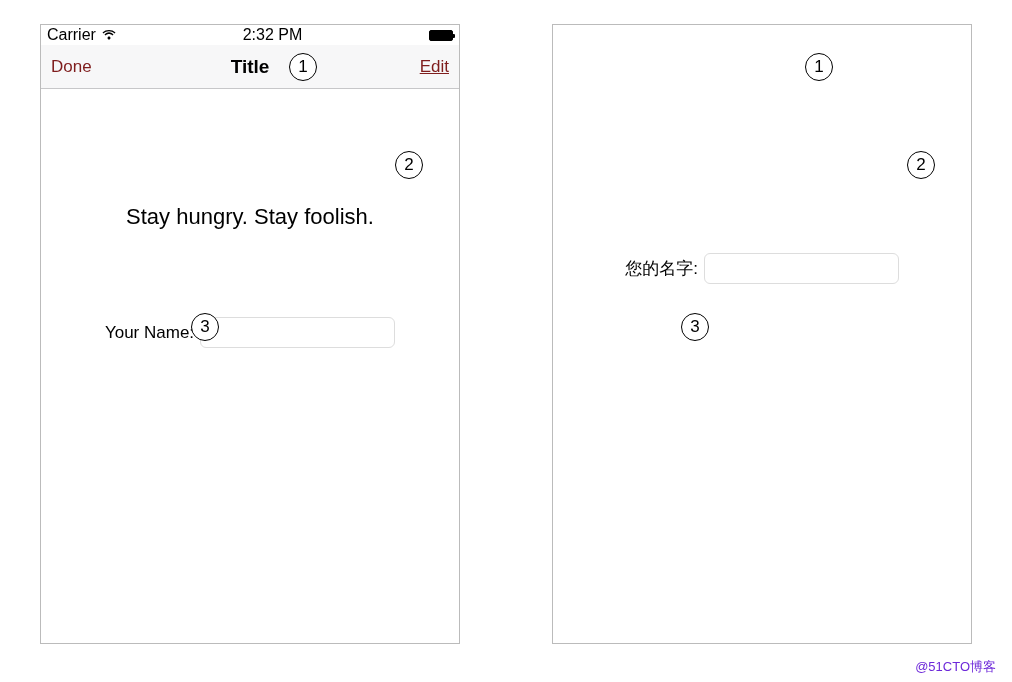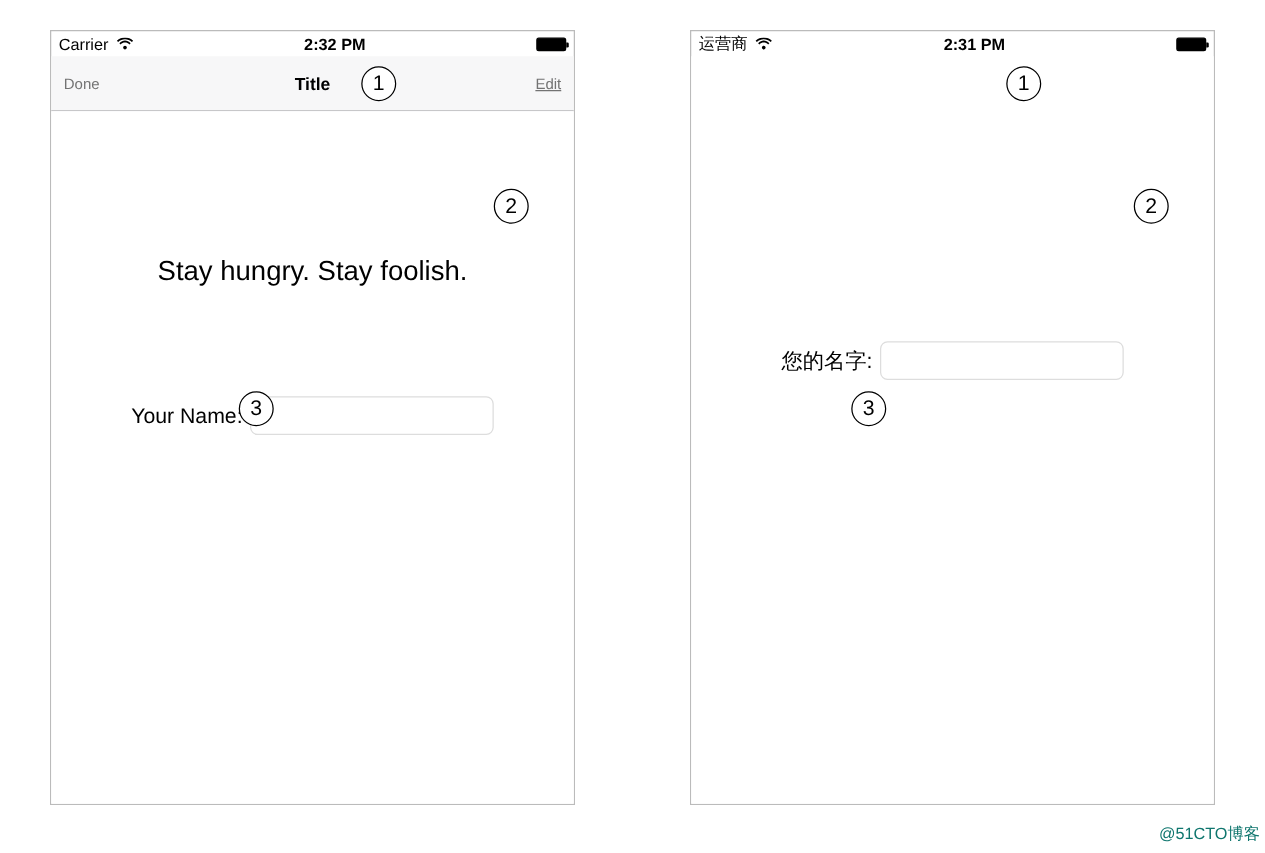--- a/index.html
+++ b/index.html
@@ -22,45 +22,45 @@
       display: flex;
       flex-direction: column;
       position: relative;
     }
     .status-bar {
       height: 20px;
       display: flex;
       align-items: center;
       justify-content: space-between;
       padding: 0 6px;
-      font-size: 13px;
+      font-size: 16px;
       font-weight: 500;
       color: #000;
     }
     .status-left { display: flex; align-items: center; gap: 6px; }
     .status-right { display: flex; align-items: center; gap: 4px; }
     .nav-bar {
       height: 44px;
       background: #f7f7f8;
       border-bottom: 1px solid #c7c7c9;
       display: flex;
       align-items: center;
       justify-content: space-between;
       padding: 0 10px;
       position: relative;
     }
     .nav-left, .nav-right {
-      font-size: 12px;
-      color: #737373;
+      font-size: 17px;
+      color: #7f1d1d;
       cursor: pointer;
       min-width: 52px;
     }
     .nav-right { text-align: right; text-decoration: underline; }
     .nav-title {
-      font-size: 14px;
+      font-size: 19px;
       font-weight: 700;
       color: #000;
       position: absolute;
       left: 50%;
       transform: translateX(-50%);
     }
     .content {
       flex: 1;
       background: #ffffff;
       position: relative;
@@ -113,23 +113,23 @@
       background: #fff;
       position: absolute;
       font-weight: 400;
     }
     .circle-1 { top: 28px; left: 248px; }
     .circle-2 { top: 126px; right: 36px; }
     .circle-3 { top: 288px; left: 150px; }
     .watermark {
       position: absolute;
       bottom: 6px;
-      right: 4px;
+      right: 16px;
       font-size: 13px;
-      color: #0f766e;
+      color: #6d28d9;
     }
     .wifi-icon { display: inline-block; }
     .battery-icon {
       width: 24px;
       height: 11px;
       border: 1px solid #000;
       border-radius: 2px;
       position: relative;
       background: #000;
     }
@@ -150,21 +150,21 @@
 <div class="phone">
   <div class="status-bar">
     <div class="status-left">
       <span>Carrier</span>
       <span class="wifi-icon">
         <svg width="14" height="10" viewBox="0 0 14 10">
             <path d="M7 9.5c.8 0 1.5-.7 1.5-1.5S7.8 6.5 7 6.5 5.5 7.2 5.5 8 6.2 9.5 7 9.5zM3.5 5.5C4.5 4.5 5.7 4 7 4s2.5.5 3.5 1.5l1-1C10 3 8.6 2.3 7 2.3S4 3 2.5 4.5l1 1zM.5 2.5C2.3.8 4.6 0 7 0s4.7.8 6.5 2.5l-1 1C11 2 9 1.3 7 1.3S3 2 1.5 3.5l-1-1z" fill="#000"></path>
           </svg>
       </span>
     </div>
-    <span style="font-weight:700;">2:32 PM</span>
+    <span style="font-weight:400;">2:32 PM</span>
     <div class="status-right">
       <span class="battery-icon"></span>
     </div>
   </div>
 
   <div class="nav-bar">
     <span class="nav-left">Done</span>
     <span class="nav-title">Title</span>
     <span class="nav-right">Edit</span>
   </div>
@@ -176,34 +176,20 @@
       <input class="name-input" type="text" value="" style="">
     </div>
   </div>
 
   <span class="circle-number circle-1">1</span>
   <span class="circle-number circle-2">2</span>
   <span class="circle-number circle-3">3</span>
 </div>
 
 <div class="phone">
-  <div class="status-bar">
-    <div class="status-left">
-      <span>运营商</span>
-      <span class="wifi-icon">
-        <svg width="14" height="10" viewBox="0 0 14 10">
-            <path d="M7 9.5c.8 0 1.5-.7 1.5-1.5S7.8 6.5 7 6.5 5.5 7.2 5.5 8 6.2 9.5 7 9.5zM3.5 5.5C4.5 4.5 5.7 4 7 4s2.5.5 3.5 1.5l1-1C10 3 8.6 2.3 7 2.3S4 3 2.5 4.5l1 1zM.5 2.5C2.3.8 4.6 0 7 0s4.7.8 6.5 2.5l-1 1C11 2 9 1.3 7 1.3S3 2 1.5 3.5l-1-1z" fill="#000"></path>
-          </svg>
-      </span>
-    </div>
-    <span style="font-weight:600;">2:31 PM</span>
-    <div class="status-right">
-      <span class="battery-icon"></span>
-    </div>
-  </div>
 
 
   <div class="content">
     <div class="name-row">
       <span class="name-label">您的名字:</span>
       <input class="name-input" type="text" value="" style="">
     </div>
   </div>
 
   <span class="circle-number circle-1" style="left:252px;">1</span>

